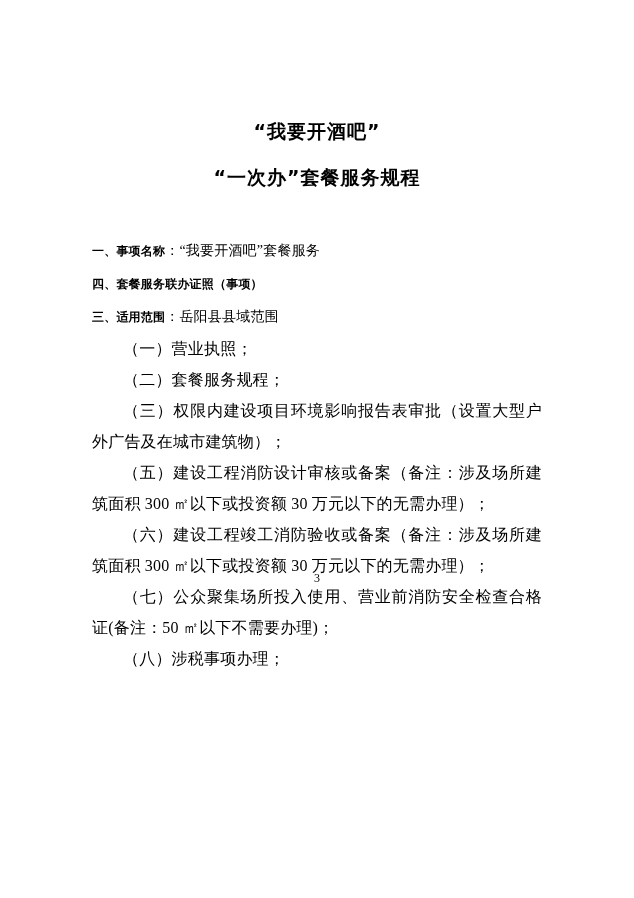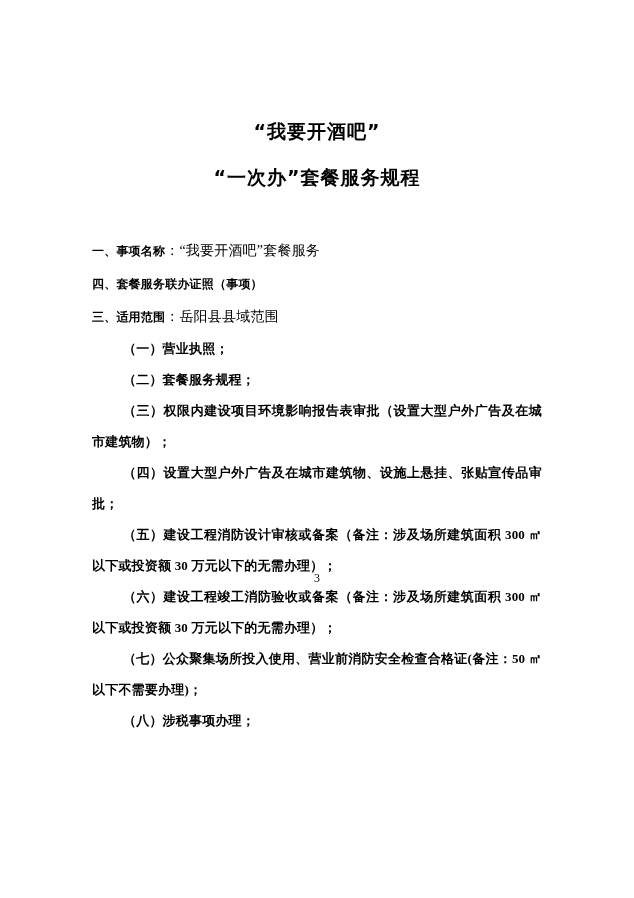--- a/index.html
+++ b/index.html
@@ -33,26 +33,25 @@
     font-weight: bold;
     font-size: 19px;
     letter-spacing: 1px;
     line-height: 46px;
     color: #000;
   }
   .body-block {
     margin-top: 6px;
   }
   .para {
-    font-size: 13px;
+    font-size: 16px;
     line-height: 31px;
     text-align: justify;
     margin: 0;
     letter-spacing: 0.2px;
-    font-weight: bold;
   }
   .para.heading {
     font-family: "DejaVu Sans", "Liberation Sans", sans-serif;
     font-weight: bold;
     font-size: 16px;
   }
   .para .lead {
     font-family: "DejaVu Sans", "Liberation Sans", sans-serif;
     font-weight: bold;
     font-size: 12px;
@@ -91,21 +90,20 @@
     <p class="para heading"><span class="lead">一、事项名称</span><span class="normal">：“我要开酒吧”套餐服务</span></p>
 
 
     <p class="para heading"><span class="lead">四、套餐服务联办证照（事项）</span><span class="normal"></span></p>
 
     <p class="para heading"><span class="lead">三、适用范围</span><span class="normal">：岳阳县县域范围</span></p>
 
     <p class="para indent">（一）营业执照；</p>
     <p class="para indent">（二）套餐服务规程；</p>
     <p class="para indent">（三）权限内建设项目环境影响报告表审批（设置大型户外广告及在城市建筑物）；</p>
-    <p class="para indent">（四）设置大型户外广告及在城市建筑物、设施上悬挂、张贴宣传品审批；</p>
     <p class="para indent">（五）建设工程消防设计审核或备案（备注：涉及场所建筑面积 300 ㎡以下或投资额 30 万元以下的无需办理）；</p>
     <p class="para indent">（六）建设工程竣工消防验收或备案（备注：涉及场所建筑面积 300 ㎡以下或投资额 30 万元以下的无需办理）；</p>
     <p class="para indent">（七）公众聚集场所投入使用、营业前消防安全检查合格证(备注：50 ㎡以下不需要办理)；</p>
     <p class="para indent">（八）涉税事项办理；</p>
 
   </div>
 
   <div class="page-number">3</div>
 
 </div>

